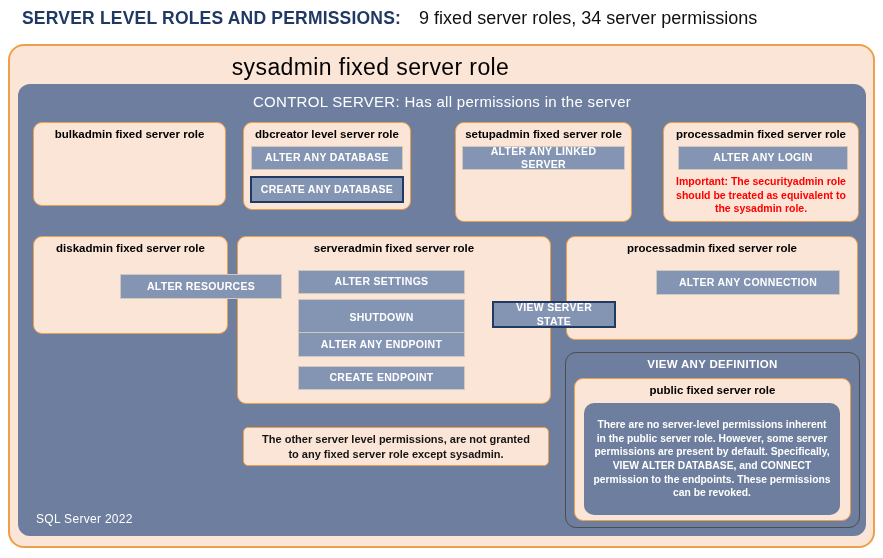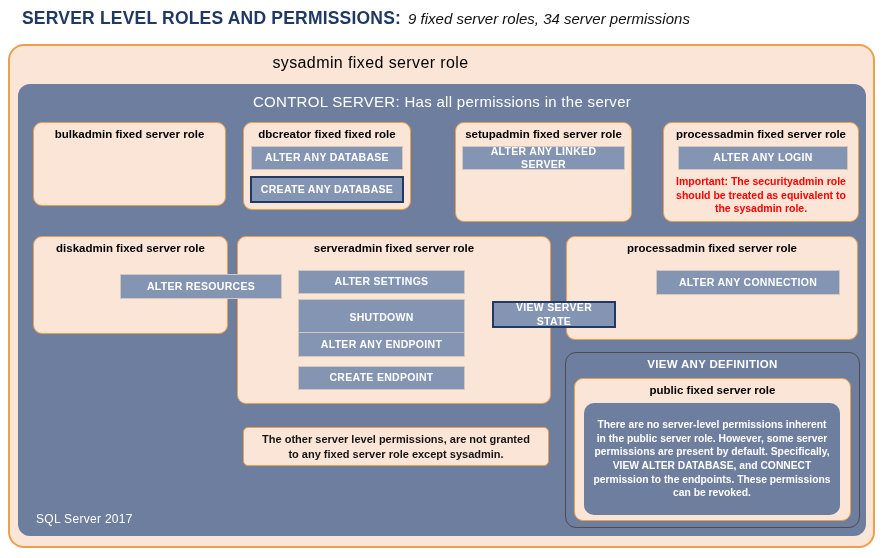--- a/index.html
+++ b/index.html
@@ -6,26 +6,26 @@
     --navy:#1F3864; --peach:#FBE5D6; --orange:#EDA04B; --slate:#6D7E9E;
     --button:#8495B4; --red:#FF0000; --highlight:#203A64;
   }
   *{box-sizing:border-box;}
   body{margin:0;background:#ffffff;}
   .canvas{position:relative;width:883px;height:558px;background:#fff;overflow:hidden;
           font-family:"Liberation Sans",sans-serif;}
 
   .page-title{position:absolute;left:22px;top:8px;white-space:nowrap;}
   .page-title .main{font-weight:bold;font-size:17.5px;color:var(--navy);letter-spacing:0.2px;}
-  .page-title .sub{font-size:15px;color:#111;margin-left:7px;font-style:italic;}
+  .page-title .sub{font-size:18px;color:#111;margin-left:18px;}
 
   .outer-frame{position:absolute;left:8px;top:44px;width:867px;height:504px;
                background:var(--peach);border:2px solid var(--orange);border-radius:16px;}
   .sysadmin-title{position:absolute;left:8px;top:54px;width:725px;text-align:center;
-                  font-size:16px;color:#000;letter-spacing:0.4px;}
+                  font-size:23px;color:#000;letter-spacing:0.4px;}
 
   .slate-frame{position:absolute;left:18px;top:84px;width:848px;height:452px;
                background:var(--slate);border-radius:12px;}
   .control-title{position:absolute;left:18px;top:93px;width:848px;text-align:center;
                  color:#fff;font-size:15px;letter-spacing:0.3px;}
 
   .rolebox{position:absolute;background:var(--peach);border:1.5px solid var(--orange);border-radius:9px;}
   .rolebox-title{width:100%;text-align:center;font-weight:bold;font-size:11.5px;color:#000;padding-top:5px;}
 
   .perm-btn{position:absolute;display:flex;align-items:center;justify-content:center;text-align:center;
@@ -63,21 +63,21 @@
   <div class="outer-frame"></div>
   <div class="sysadmin-title">sysadmin fixed server role</div>
 
   <div class="slate-frame"></div>
   <div class="control-title">CONTROL SERVER: Has all permissions in the server</div>
 
   <div class="rolebox" style="left:33px;top:122px;width:193px;height:84px">
     <div class="rolebox-title">bulkadmin fixed server role</div>
   </div>
   <div class="rolebox" style="left:243px;top:122px;width:168px;height:88px">
-    <div class="rolebox-title">dbcreator fixed fixed role</div>
+    <div class="rolebox-title">dbcreator level server role</div>
   </div>
   <div class="rolebox" style="left:455px;top:122px;width:177px;height:100px">
     <div class="rolebox-title">setupadmin fixed server role</div>
   </div>
   <div class="rolebox" style="left:663px;top:122px;width:196px;height:100px">
     <div class="rolebox-title">processadmin fixed server role</div>
   </div>
 
   <div class="rolebox" style="left:33px;top:236px;width:195px;height:98px">
     <div class="rolebox-title">diskadmin fixed server role</div>
@@ -112,15 +112,15 @@
   <div class="note-box" style="left:243px;top:427px;width:306px;height:39px">The other server level permissions, are not granted to any fixed server role except sysadmin.</div>
 
   <div class="vad-box" style="left:565px;top:352px;width:295px;height:176px">
     <div class="vad-title">VIEW ANY DEFINITION</div>
     <div class="public-box">
       <div class="rolebox-title">public fixed server role</div>
       <div class="public-desc">There are no server-level permissions inherent in the public server role. However, some server permissions are present by default. Specifically, VIEW ALTER DATABASE, and CONNECT permission to the endpoints. These permissions can be revoked.</div>
     </div>
   </div>
 
-  <div class="footer-label">SQL Server 2017</div>
+  <div class="footer-label">SQL Server 2022</div>
 
 </div>
 
 </body></html>

